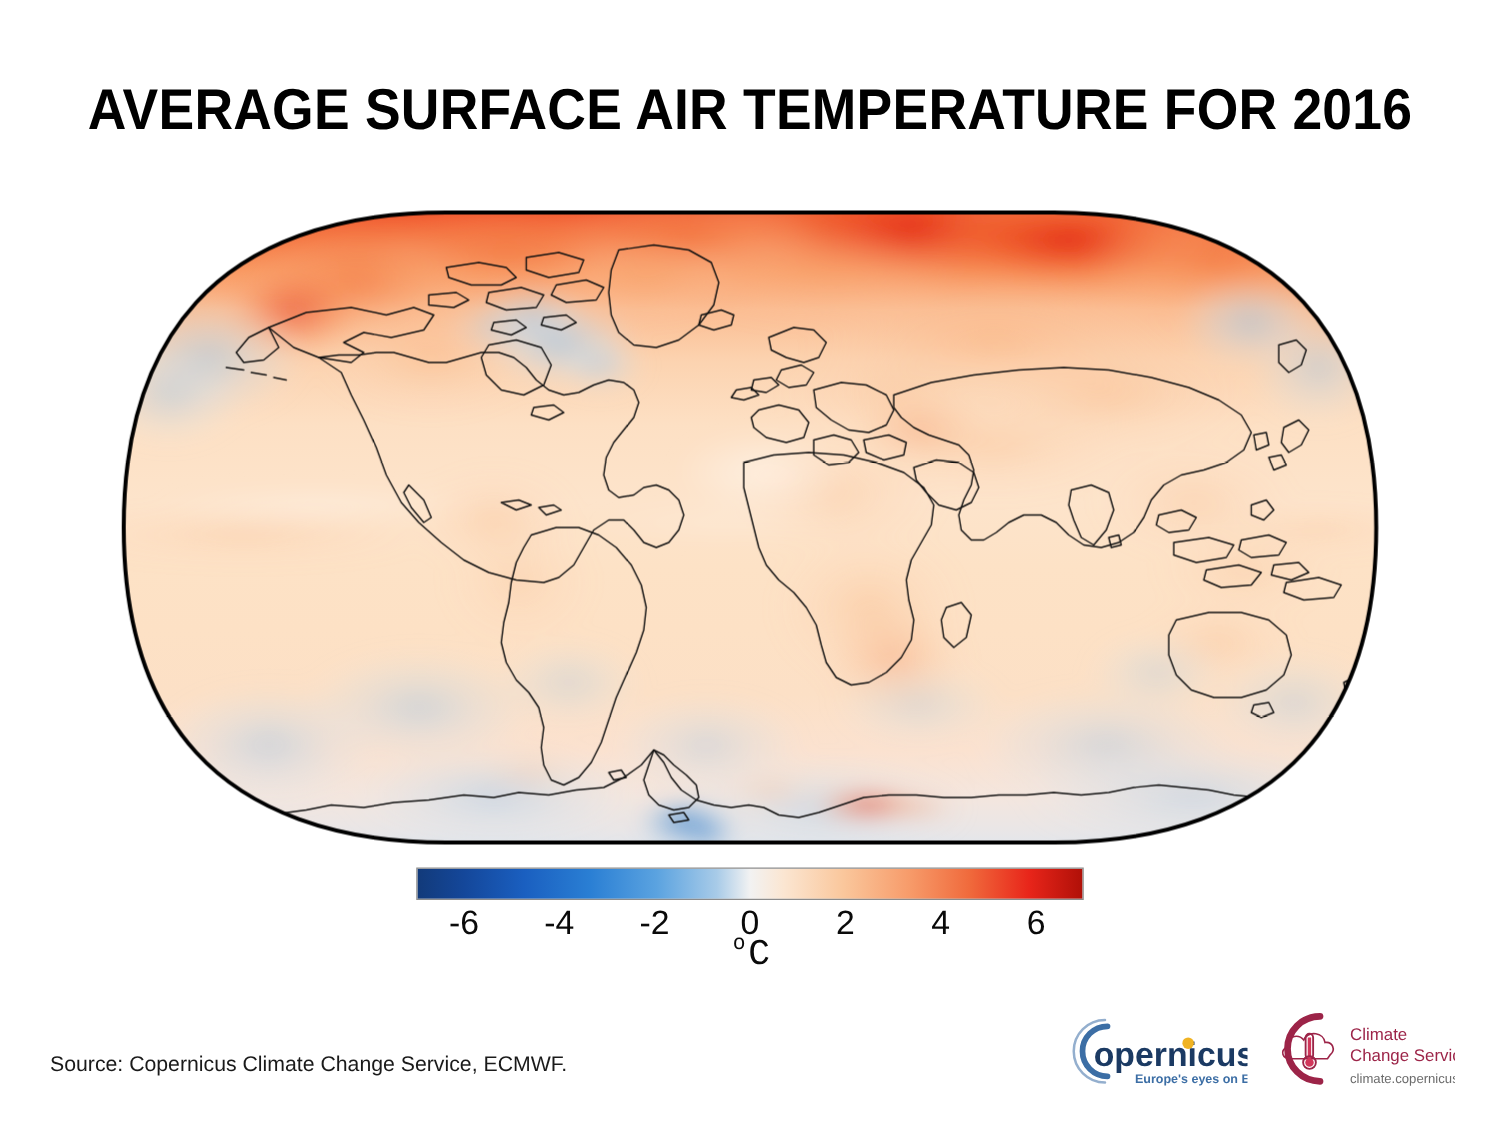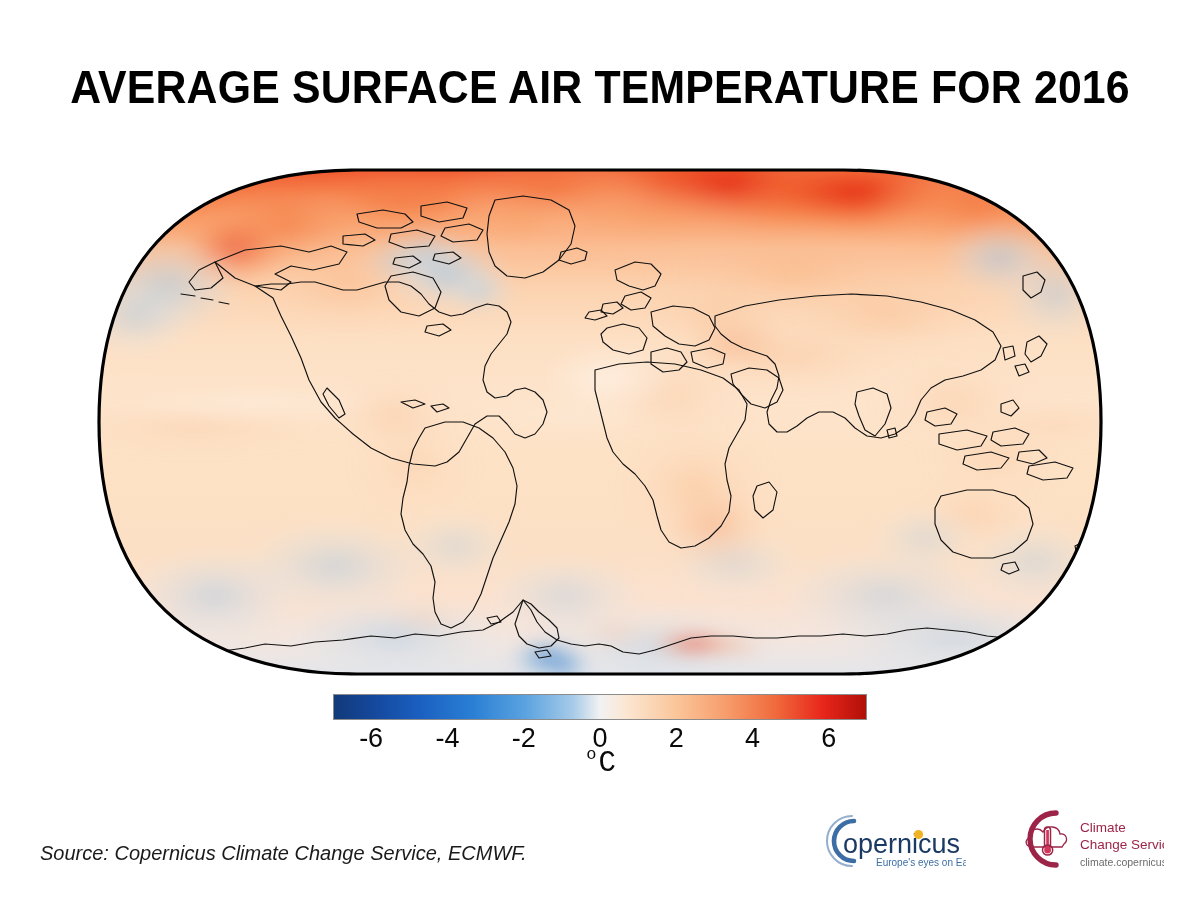--- a/index.html
+++ b/index.html
@@ -99,33 +99,33 @@
     top: 5px;
     left: 1px;
   }
 
   
   #source-note {
     position: absolute;
     left: 40px;
     top: 842px;
     font-family: "Liberation Sans", sans-serif;
-    font-size: 20px;
+    font-size: 17px;
     color: #1a1a1a;
     white-space: nowrap;
-    font-style: italic;
   }
 
   
   #copernicus-logo {
     position: absolute;
-    left: 814px;
+    left: 846px;
     top: 813px;
     width: 152px;
     height: 60px;
+    font-weight: bold;
   }
   #c3s-logo {
     position: absolute;
     left: 1012px;
     top: 806px;
     width: 152px;
     height: 68px;
     text-decoration: underline;
   }
   .logo-svg { display: block; }

